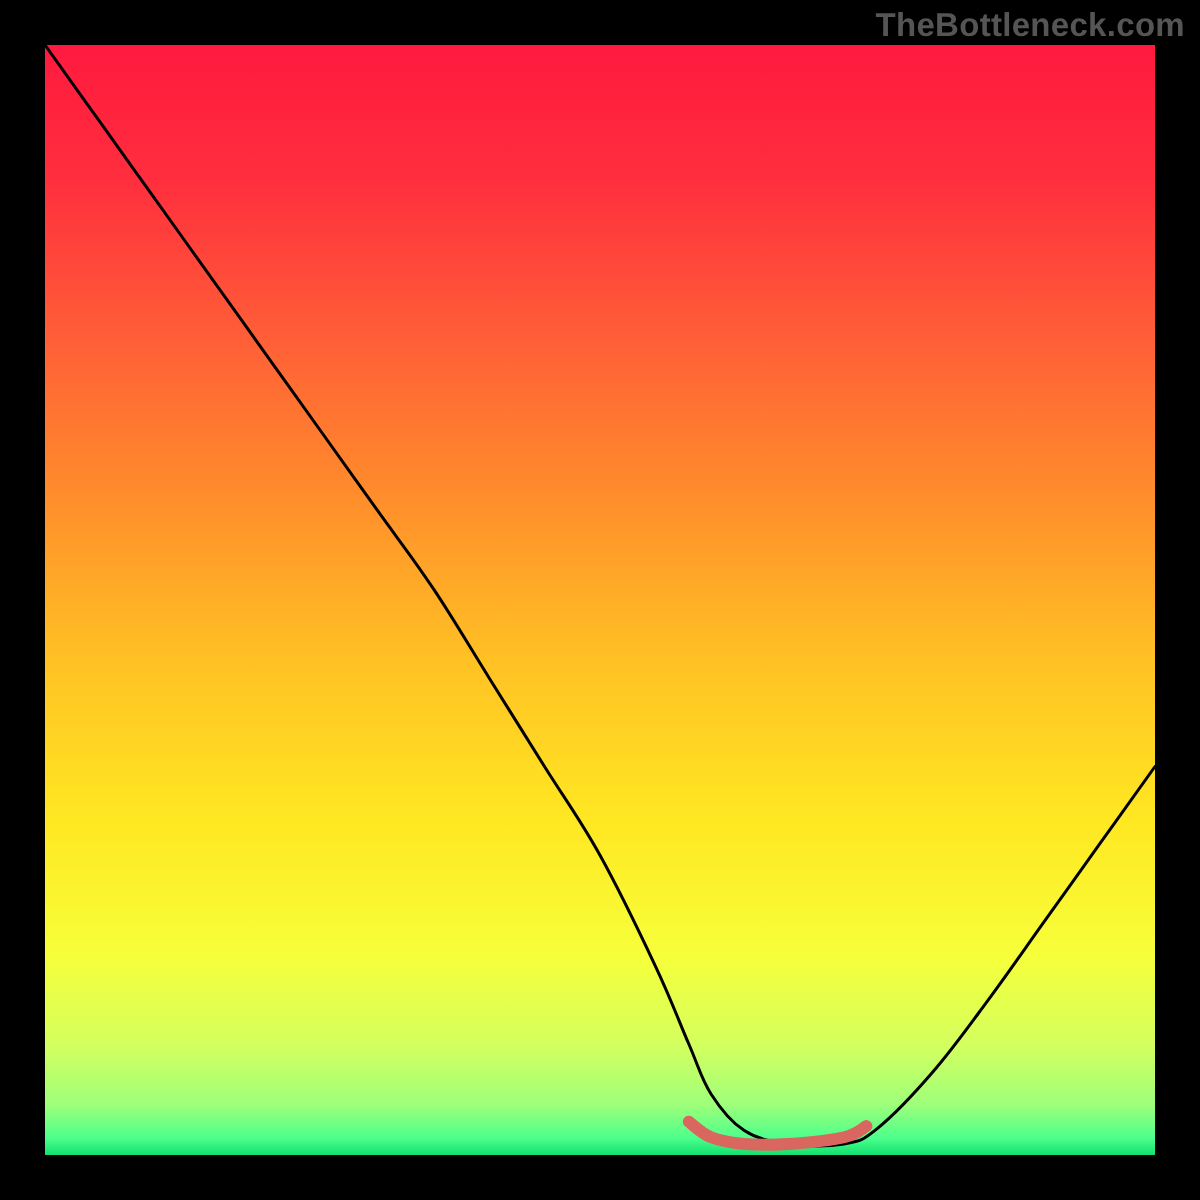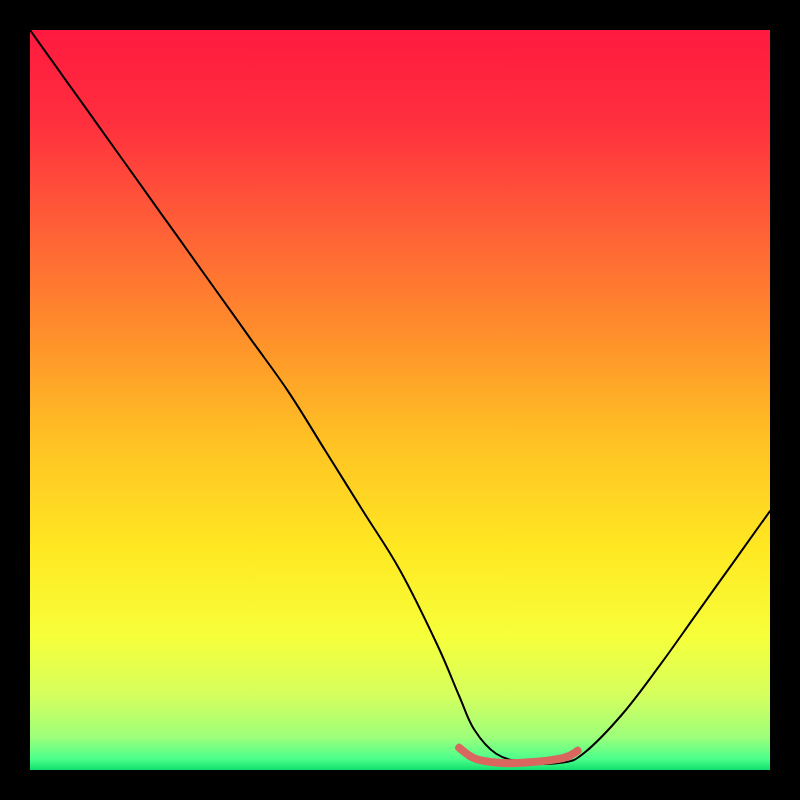--- a/index.html
+++ b/index.html
@@ -36,20 +36,21 @@
     height: 740px;
   }
   svg {
     display: block;
   }
 </style>
 </head>
 <body>
 
 <div class="frame">
+  <div class="watermark">TheBottleneck.com</div>
 
   <div class="plot">
     <svg width="740" height="740" viewBox="0 0 740 740" preserveAspectRatio="none">
       <defs>
         <linearGradient id="bg-grad" x1="0" y1="0" x2="0" y2="1">
             <stop offset="0.00%" stop-color="#ff1a3f"></stop>
             <stop offset="12.00%" stop-color="#ff2e3e"></stop>
             <stop offset="25.00%" stop-color="#ff5a38"></stop>
             <stop offset="40.00%" stop-color="#ff8b2c"></stop>
             <stop offset="55.00%" stop-color="#ffc024"></stop>

